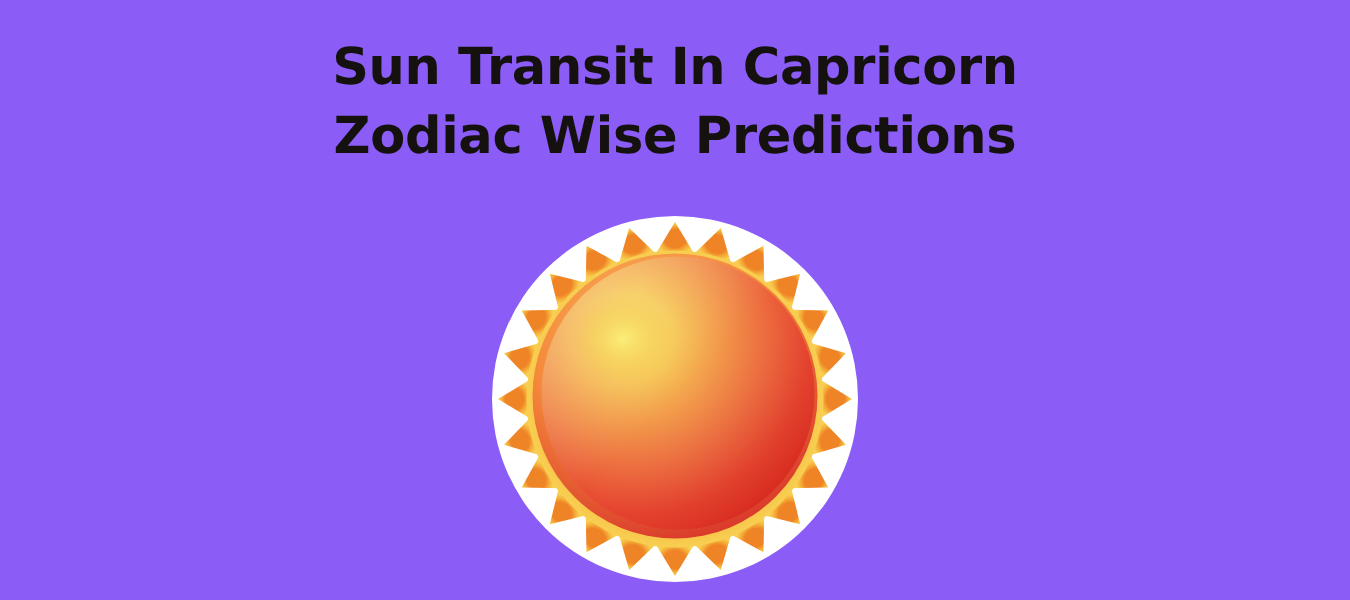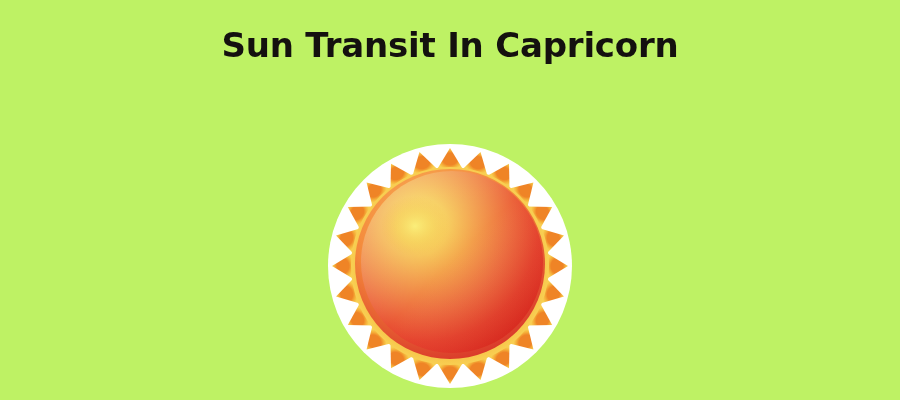--- a/index.html
+++ b/index.html
@@ -10,21 +10,21 @@
     width: 900px;
     height: 400px;
     background: #fcefdd;
     font-family: "DejaVu Sans", sans-serif;
     overflow: hidden;
   }
   #canvas {
     position: relative;
     width: 900px;
     height: 400px;
-    background: #bef264;
+    background: #8b5cf6;
   }
 
   
   .title-block {
     position: absolute;
     top: 22px;
     left: 0;
     width: 900px;
     text-align: center;
     color: #14110f;
@@ -60,20 +60,21 @@
     display: block;
   }
 </style>
 </head>
 <body>
 
 <div id="canvas">
 
   <div class="title-block">
     <span class="title-line">Sun Transit In Capricorn</span>
+    <span class="title-line">Zodiac Wise Predictions</span>
   </div>
 
   <div class="sun-wrap">
     <div class="sun-disc-bg"></div>
     <svg class="sun-svg" viewBox="0 0 244 244" xmlns="http://www.w3.org/2000/svg">
       <defs>
         <radialGradient id="rayGrad" cx="50%" cy="50%" r="50%">
           <stop offset="0.55" stop-color="#ef8426"></stop>
           <stop offset="0.78" stop-color="#f5b13a"></stop>
           <stop offset="1" stop-color="#f8cf52"></stop>

